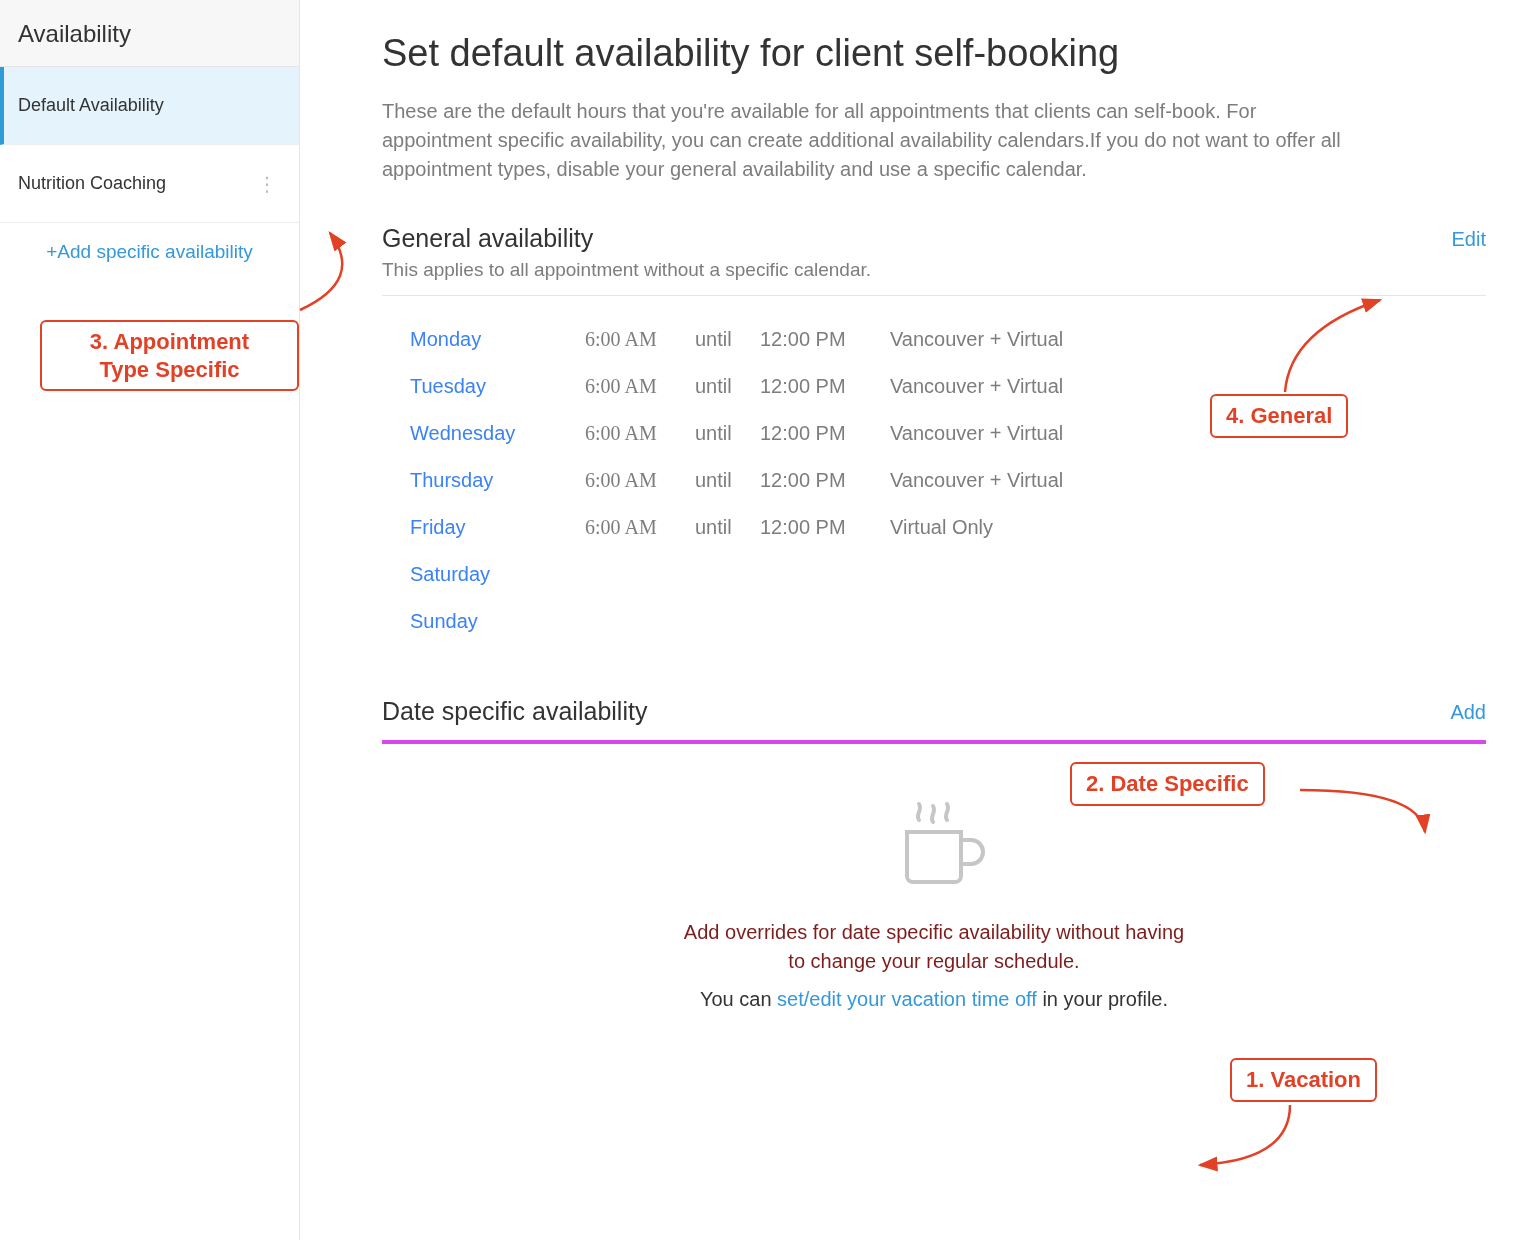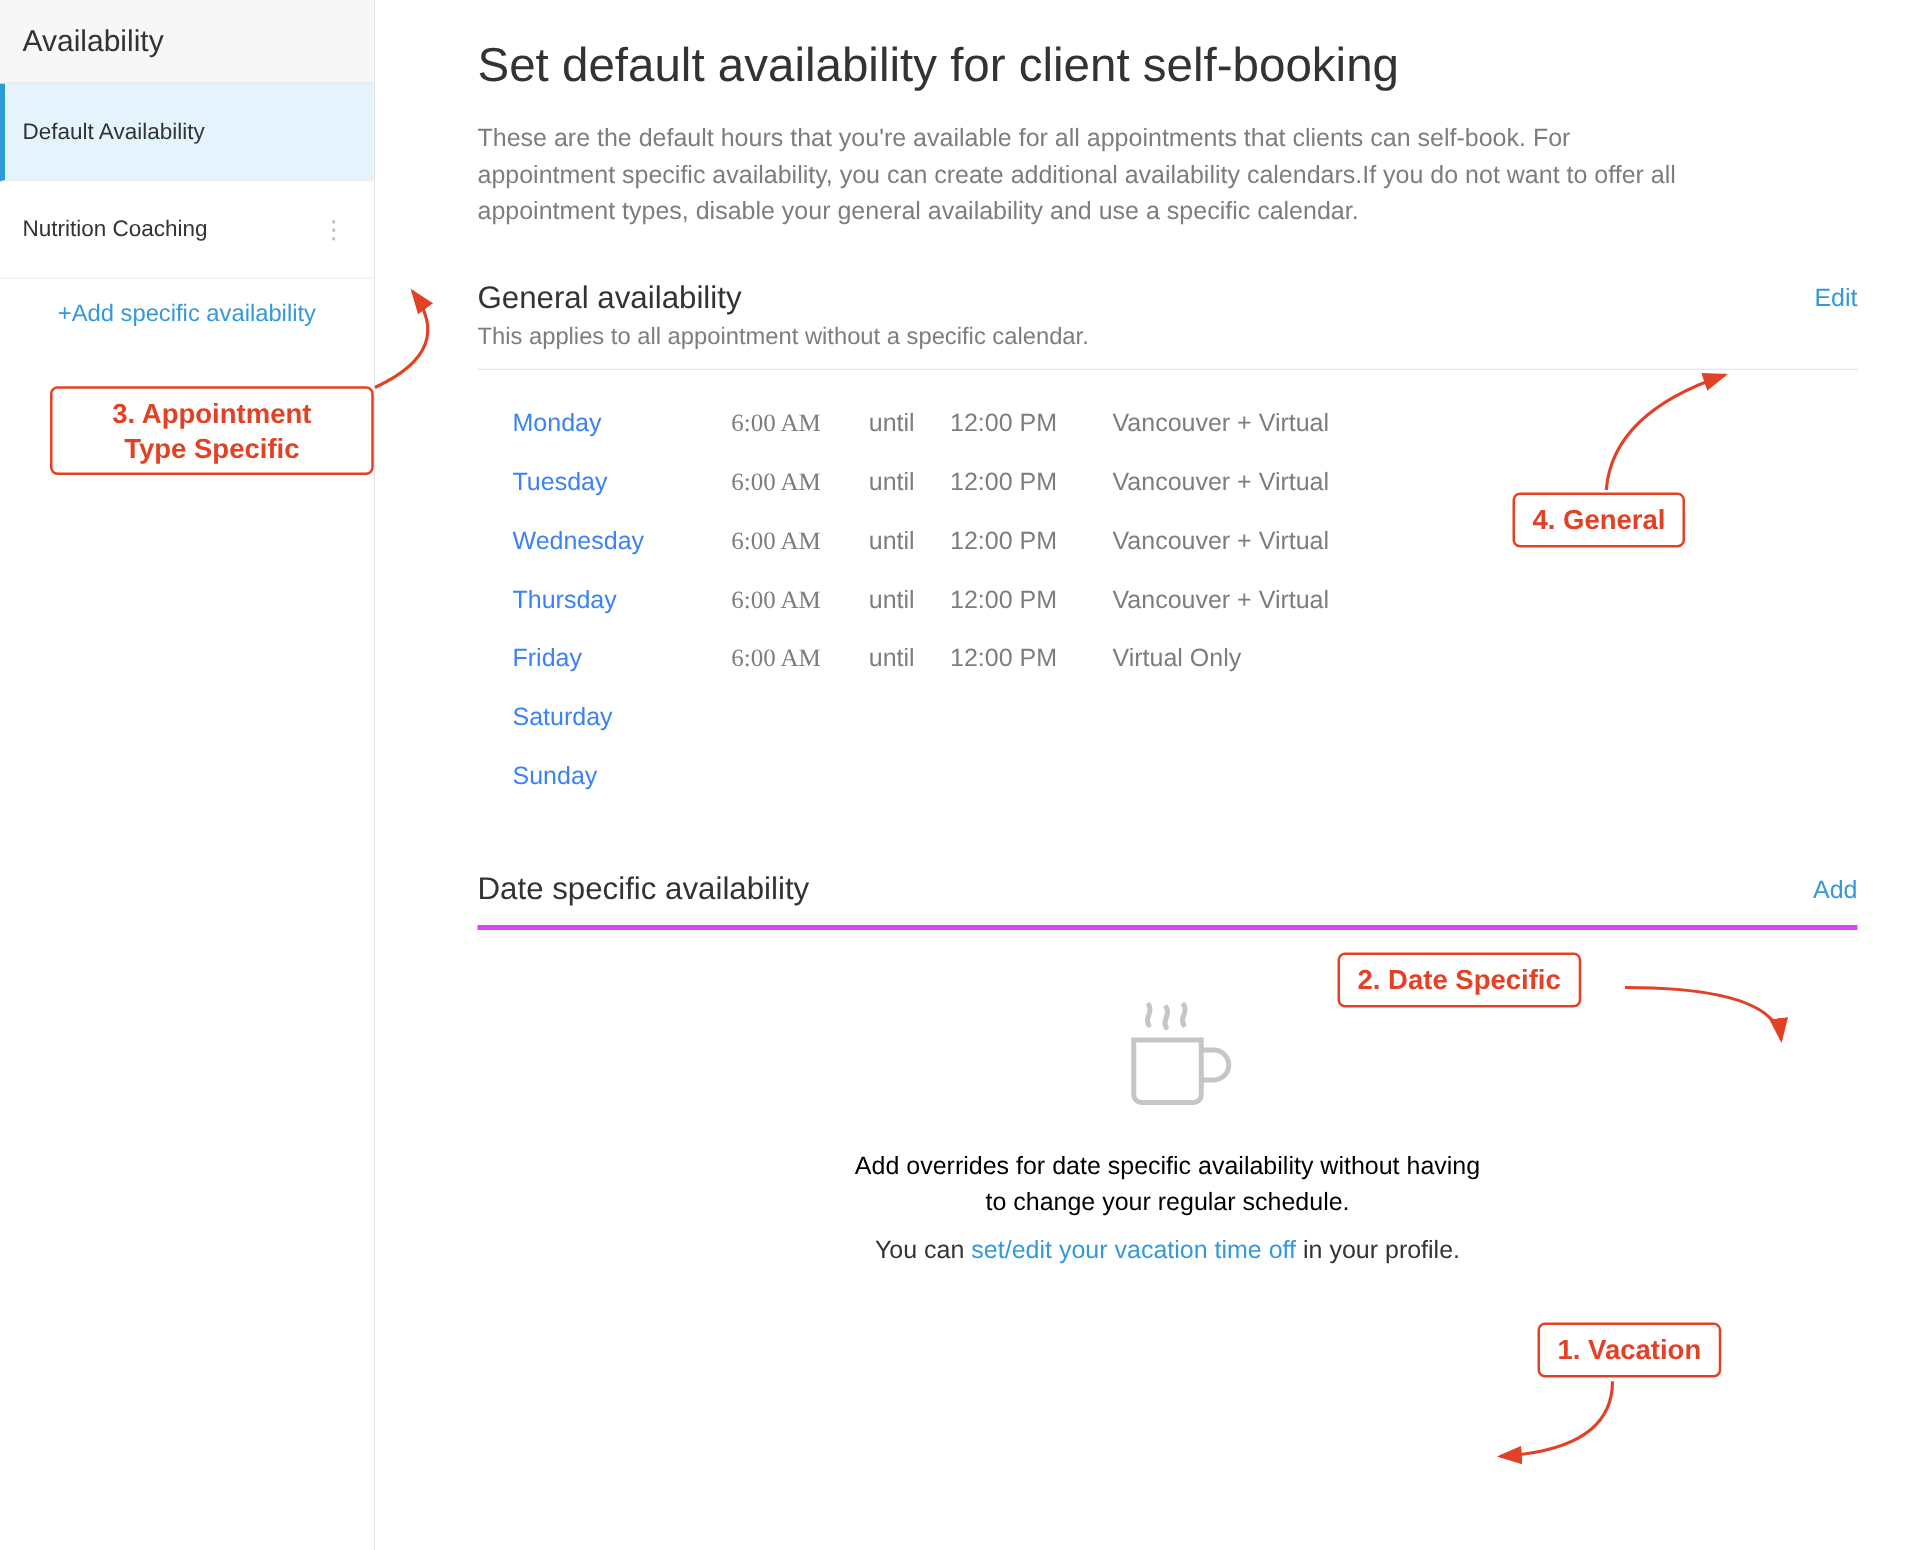--- a/index.html
+++ b/index.html
@@ -68,21 +68,21 @@
   .schedule { padding: 8px 0 30px 28px; }
   .sched-row { display: flex; align-items: center; padding: 12px 0; font-size: 20px; }
   .sched-day { width: 175px; color: #3b82f6; }
   .sched-start { width: 110px; color: #7d7d7d; font-family: Liberation Serif, serif; }
   .sched-until { width: 65px; color: #7d7d7d; }
   .sched-end { width: 130px; color: #7d7d7d; }
   .sched-loc { color: #7d7d7d; }
   .date-section { margin-top: 22px; }
   .empty-area { text-align: center; padding: 36px 0 0; }
   .mug-icon { display: inline-block; color: #c6c6c6; margin-bottom: 22px; }
-  .empty-text { color: #000000; font-size: 20px; line-height: 1.45; max-width: 520px; margin: 0 auto 12px; }
+  .empty-text { color: #7f1d1d; font-size: 20px; line-height: 1.45; max-width: 520px; margin: 0 auto 12px; }
   .vac-line { font-size: 20px; color: #333; }
   .vac-link { color: #3498db; cursor: pointer; }
   
   .anno-box {
     position: absolute;
     border: 2.5px solid #e24125;
     border-radius: 6px;
     padding: 6px 14px;
     color: #e24125;
     font-weight: 700;
@@ -200,21 +200,21 @@
         </span>
         <div class="empty-text">Add overrides for date specific availability without having to change your regular schedule.</div>
         <div class="vac-line">
           <span>You can </span><span class="vac-link">set/edit your vacation time off</span><span> in your profile.</span>
         </div>
       </div>
     </section>
   </main>
 </div>
 
-<div class="anno-box" style="left:40px; top:309px; width:259px;">
+<div class="anno-box" style="left:40px; top:320px; width:259px;">
   <div>3. Appointment</div>
   <div>Type Specific</div>
 </div>
 <div class="anno-box" style="left:1210px; top:394px;">4. General</div>
 <div class="anno-box" style="left:1070px; top:762px;">2. Date Specific</div>
 <div class="anno-box" style="left:1230px; top:1058px;">1. Vacation</div>
 
 <svg class="anno-svg" style="left:0;top:0;width:1534px;height:1240px;">
   <defs>
     <marker id="arrow" markerWidth="10" markerHeight="10" refX="7" refY="3" orient="auto" markerUnits="strokeWidth">

